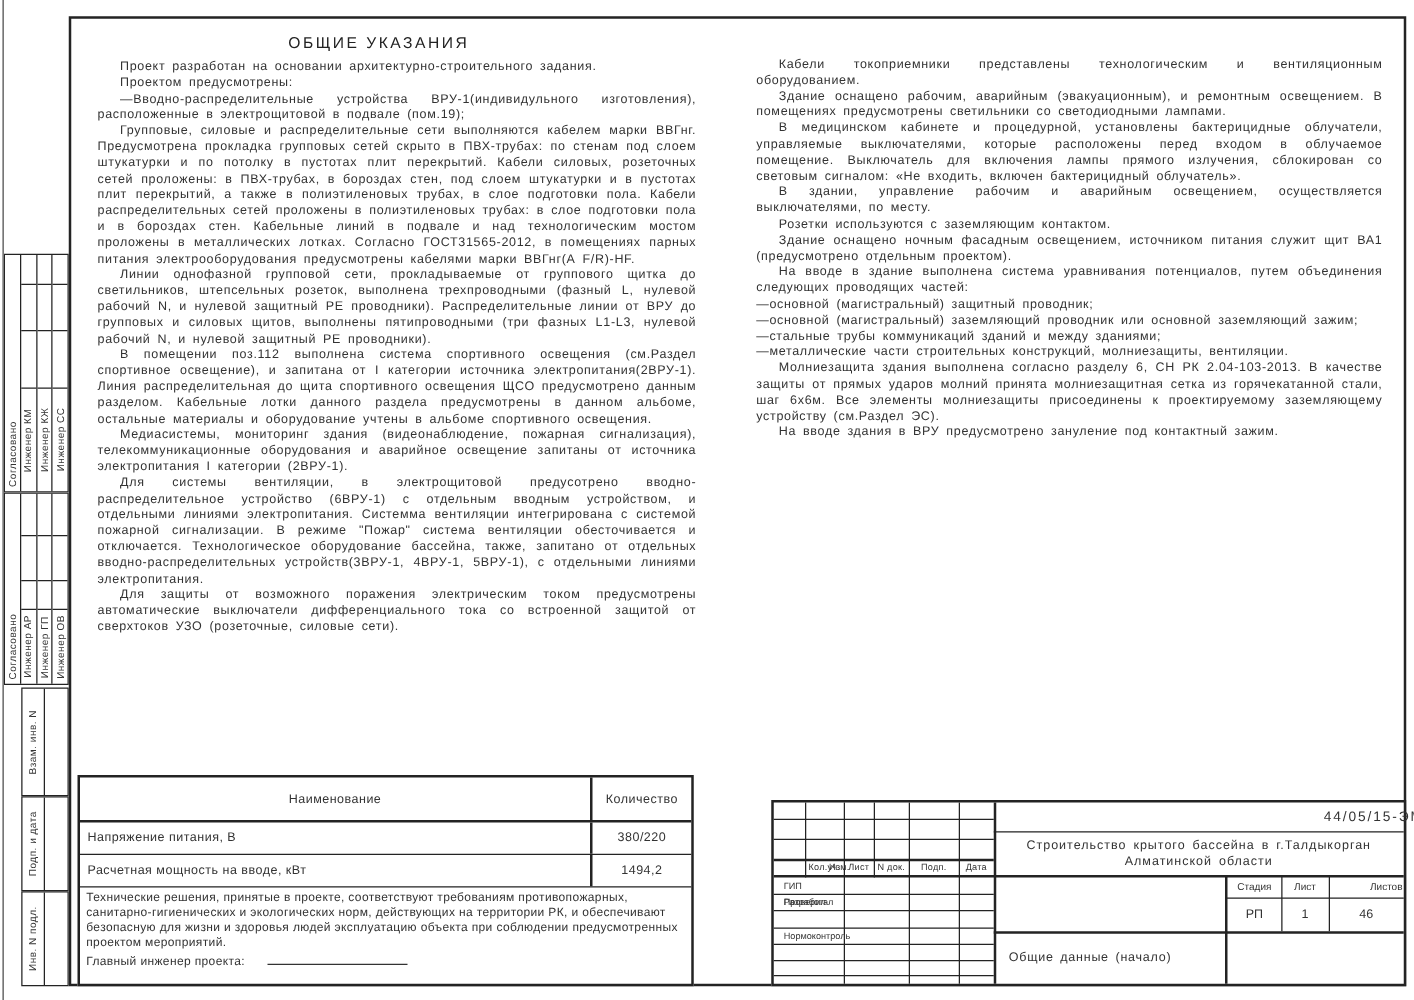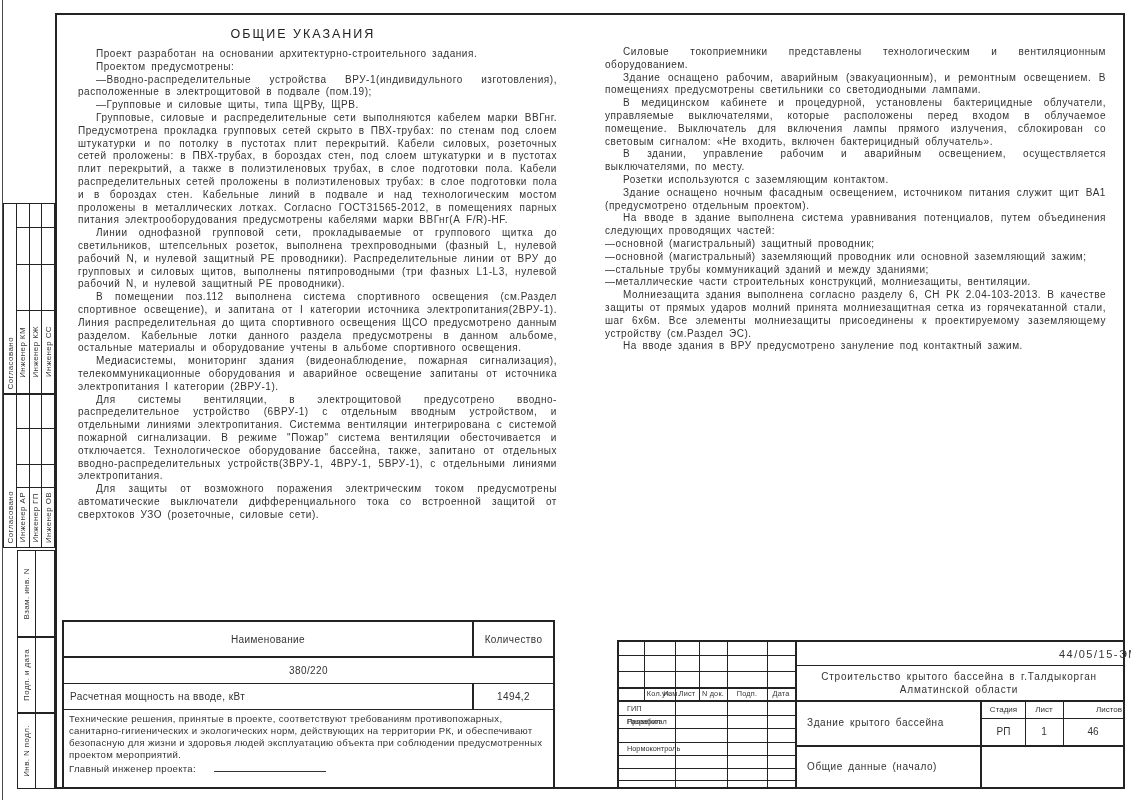--- a/index.html
+++ b/index.html
@@ -61,51 +61,51 @@
 
 <div class="abs" id="edge-line"></div>
 <div class="abs" id="frame"></div>
 
 <div class="abs" id="notes-title">ОБЩИЕ УКАЗАНИЯ</div>
 
 <div class="abs textcol" id="col-left">
   <p class="para">Проект разработан на основании архитектурно-строительного задания.</p>
   <p class="para">Проектом предусмотрены:</p>
   <p class="para">—Вводно-распределительные устройства ВРУ-1(индивидульного изготовления), расположенные в электрощитовой в подвале (пом.19);</p>
-  <p class="para">—Групповые и силовые щиты, типа ЩРВу, ЩРВ.</p>
   <p class="para">Групповые, силовые и распределительные сети выполняются кабелем марки ВВГнг. Предусмотрена прокладка групповых сетей скрыто в ПВХ-трубах: по стенам под слоем штукатурки и по потолку в пустотах плит перекрытий. Кабели силовых, розеточных сетей проложены: в ПВХ-трубах, в бороздах стен, под слоем штукатурки и в пустотах плит перекрытий, а также в полиэтиленовых трубах, в слое подготовки пола. Кабели распределительных сетей проложены в полиэтиленовых трубах: в слое подготовки пола и в бороздах стен. Кабельные линий в подвале и над технологическим мостом проложены в металлических лотках. Согласно ГОСТ31565-2012, в помещениях парных питания электрооборудования предусмотрены кабелями марки ВВГнг(А F/R)-HF.</p>
   <p class="para">Линии однофазной групповой сети, прокладываемые от группового щитка до светильников, штепсельных розеток, выполнена трехпроводными (фазный L, нулевой рабочий N, и нулевой защитный PE проводники). Распределительные линии от ВРУ до групповых и силовых щитов, выполнены пятипроводными (три фазных L1-L3, нулевой рабочий N, и нулевой защитный PE проводники).</p>
   <p class="para">В помещении поз.112 выполнена система спортивного освещения (см.Раздел спортивное освещение), и запитана от I категории источника электропитания(2ВРУ-1). Линия распределительная до щита спортивного освещения ЩСО предусмотрено данным разделом. Кабельные лотки данного раздела предусмотрены в данном альбоме, остальные материалы и оборудование учтены в альбоме спортивного освещения.</p>
   <p class="para">Медиасистемы, мониторинг здания (видеонаблюдение, пожарная сигнализация), телекоммуникационные оборудования и аварийное освещение запитаны от источника электропитания I категории (2ВРУ-1).</p>
   <p class="para">Для системы вентиляции, в электрощитовой предусотрено вводно-распределительное устройство (6ВРУ-1) с отдельным вводным устройством, и отдельными линиями электропитания. Системма вентиляции интегрирована с системой пожарной сигнализации. В режиме "Пожар" система вентиляции обесточивается и отключается. Технологическое оборудование бассейна, также, запитано от отдельных вводно-распределительных устройств(3ВРУ-1, 4ВРУ-1, 5ВРУ-1), с отдельными линиями электропитания.</p>
   <p class="para">Для защиты от возможного поражения электрическим током предусмотрены автоматические выключатели дифференциального тока со встроенной защитой от сверхтоков УЗО (розеточные, силовые сети).</p>
 </div>
 
 <div class="abs textcol" id="col-right">
-  <p class="para">Силовые токоприемники представлены технологическим и вентиляционным оборудованием.</p>
+  <p class="para">Кабели токоприемники представлены технологическим и вентиляционным оборудованием.</p>
   <p class="para">Здание оснащено рабочим, аварийным (эвакуационным), и ремонтным освещением. В помещениях предусмотрены светильники со светодиодными лампами.</p>
   <p class="para">В медицинском кабинете и процедурной, установлены бактерицидные облучатели, управляемые выключателями, которые расположены перед входом в облучаемое помещение. Выключатель для включения лампы прямого излучения, сблокирован со световым сигналом: «Не входить, включен бактерицидный облучатель».</p>
   <p class="para">В здании, управление рабочим и аварийным освещением, осуществляется выключателями, по месту.</p>
   <p class="para">Розетки используются с заземляющим контактом.</p>
   <p class="para">Здание оснащено ночным фасадным освещением, источником питания служит щит ВА1 (предусмотрено отдельным проектом).</p>
   <p class="para">На вводе в здание выполнена система уравнивания потенциалов, путем объединения следующих проводящих частей:</p>
   <p class="para flush">—основной (магистральный) защитный проводник;</p>
   <p class="para flush">—основной (магистральный) заземляющий проводник или основной заземляющий зажим;</p>
   <p class="para flush">—стальные трубы коммуникаций зданий и между зданиями;</p>
   <p class="para flush">—металлические части строительных конструкций, молниезащиты, вентиляции.</p>
   <p class="para">Молниезащита здания выполнена согласно разделу 6, СН РК 2.04-103-2013. В качестве защиты от прямых ударов молний принята молниезащитная сетка из горячекатанной стали, шаг 6х6м. Все элементы молниезащиты присоединены к проектируемому заземляющему устройству (см.Раздел ЭС).</p>
   <p class="para">На вводе здания в ВРУ предусмотрено зануление под контактный зажим.</p>
 </div>
 
 <div class="abs" id="spec-table">
   <div class="st-row header">
     <div class="st-name">Наименование</div>
     <div class="st-qty">Количество</div>
   </div>
   <div class="st-row body">
+    <div class="st-name">Напряжение питания, В</div>
     <div class="st-qty">380/220</div>
   </div>
   <div class="st-row body">
     <div class="st-name">Расчетная мощность на вводе, кВт</div>
     <div class="st-qty">1494,2</div>
   </div>
   <div id="st-footer">
     <div>Технические решения, принятые в проекте, соответствуют требованиям противопожарных, санитарно-гигиенических и экологических норм, действующих на территории РК, и обеспечивают безопасную для жизни и здоровья людей эксплуатацию объекта при соблюдении предусмотренных проектом мероприятий.</div>
     <div id="sig-row">
       <span>Главный инженер проекта:</span><span class="sig-line"></span>
@@ -151,21 +151,20 @@
   <div class="cell tb-role" style="left:0;top:72px;width:56px;height:14px;">Проверил</div>
   <div class="cell tb-role" style="left:0;top:100px;width:56px;height:13px;">Нормоконтроль</div>
 
   <div class="cell" style="left:176px;top:0;width:328px;height:23px;justify-content:flex-end;padding-right:8px;font-size:11px;letter-spacing:1.5px;margin-left:24px;">44/05/15-ЭМ</div>
 
   <div class="cell" style="left:176px;top:23px;width:328px;height:35px;flex-direction:column;font-size:10px;line-height:13px;letter-spacing:0.8px;word-spacing:2px;">
     <span>Строительство крытого бассейна в г.Талдыкорган</span>
     <span>Алматинской области</span>
   </div>
 
-  <div class="cell" style="left:176px;top:58px;width:185px;height:45px;justify-content:flex-start;padding-left:12px;font-size:10px;letter-spacing:0.6px;word-spacing:2px;">Здание крытого бассейна</div>
   <div class="cell" style="left:176px;top:103px;width:185px;height:42px;justify-content:flex-start;padding-left:12px;font-size:10px;letter-spacing:0.6px;word-spacing:2px;">Общие данные (начало)</div>
 
   <div class="cell" style="left:363px;top:58px;width:43px;height:18px;font-size:8px;">Стадия</div>
   <div class="cell" style="left:406px;top:58px;width:38px;height:18px;font-size:8px;">Лист</div>
   <div class="cell" style="left:444px;top:58px;width:60px;height:18px;font-size:8px;padding-left:32px;">Листов</div>
   <div class="cell" style="left:363px;top:76px;width:43px;height:27px;font-size:10px;">РП</div>
   <div class="cell" style="left:406px;top:76px;width:38px;height:27px;font-size:10px;">1</div>
   <div class="cell" style="left:444px;top:76px;width:60px;height:27px;font-size:10px;">46</div>
 
   <div class="cell" style="left:363px;top:105px;width:141px;height:40px;"></div>

